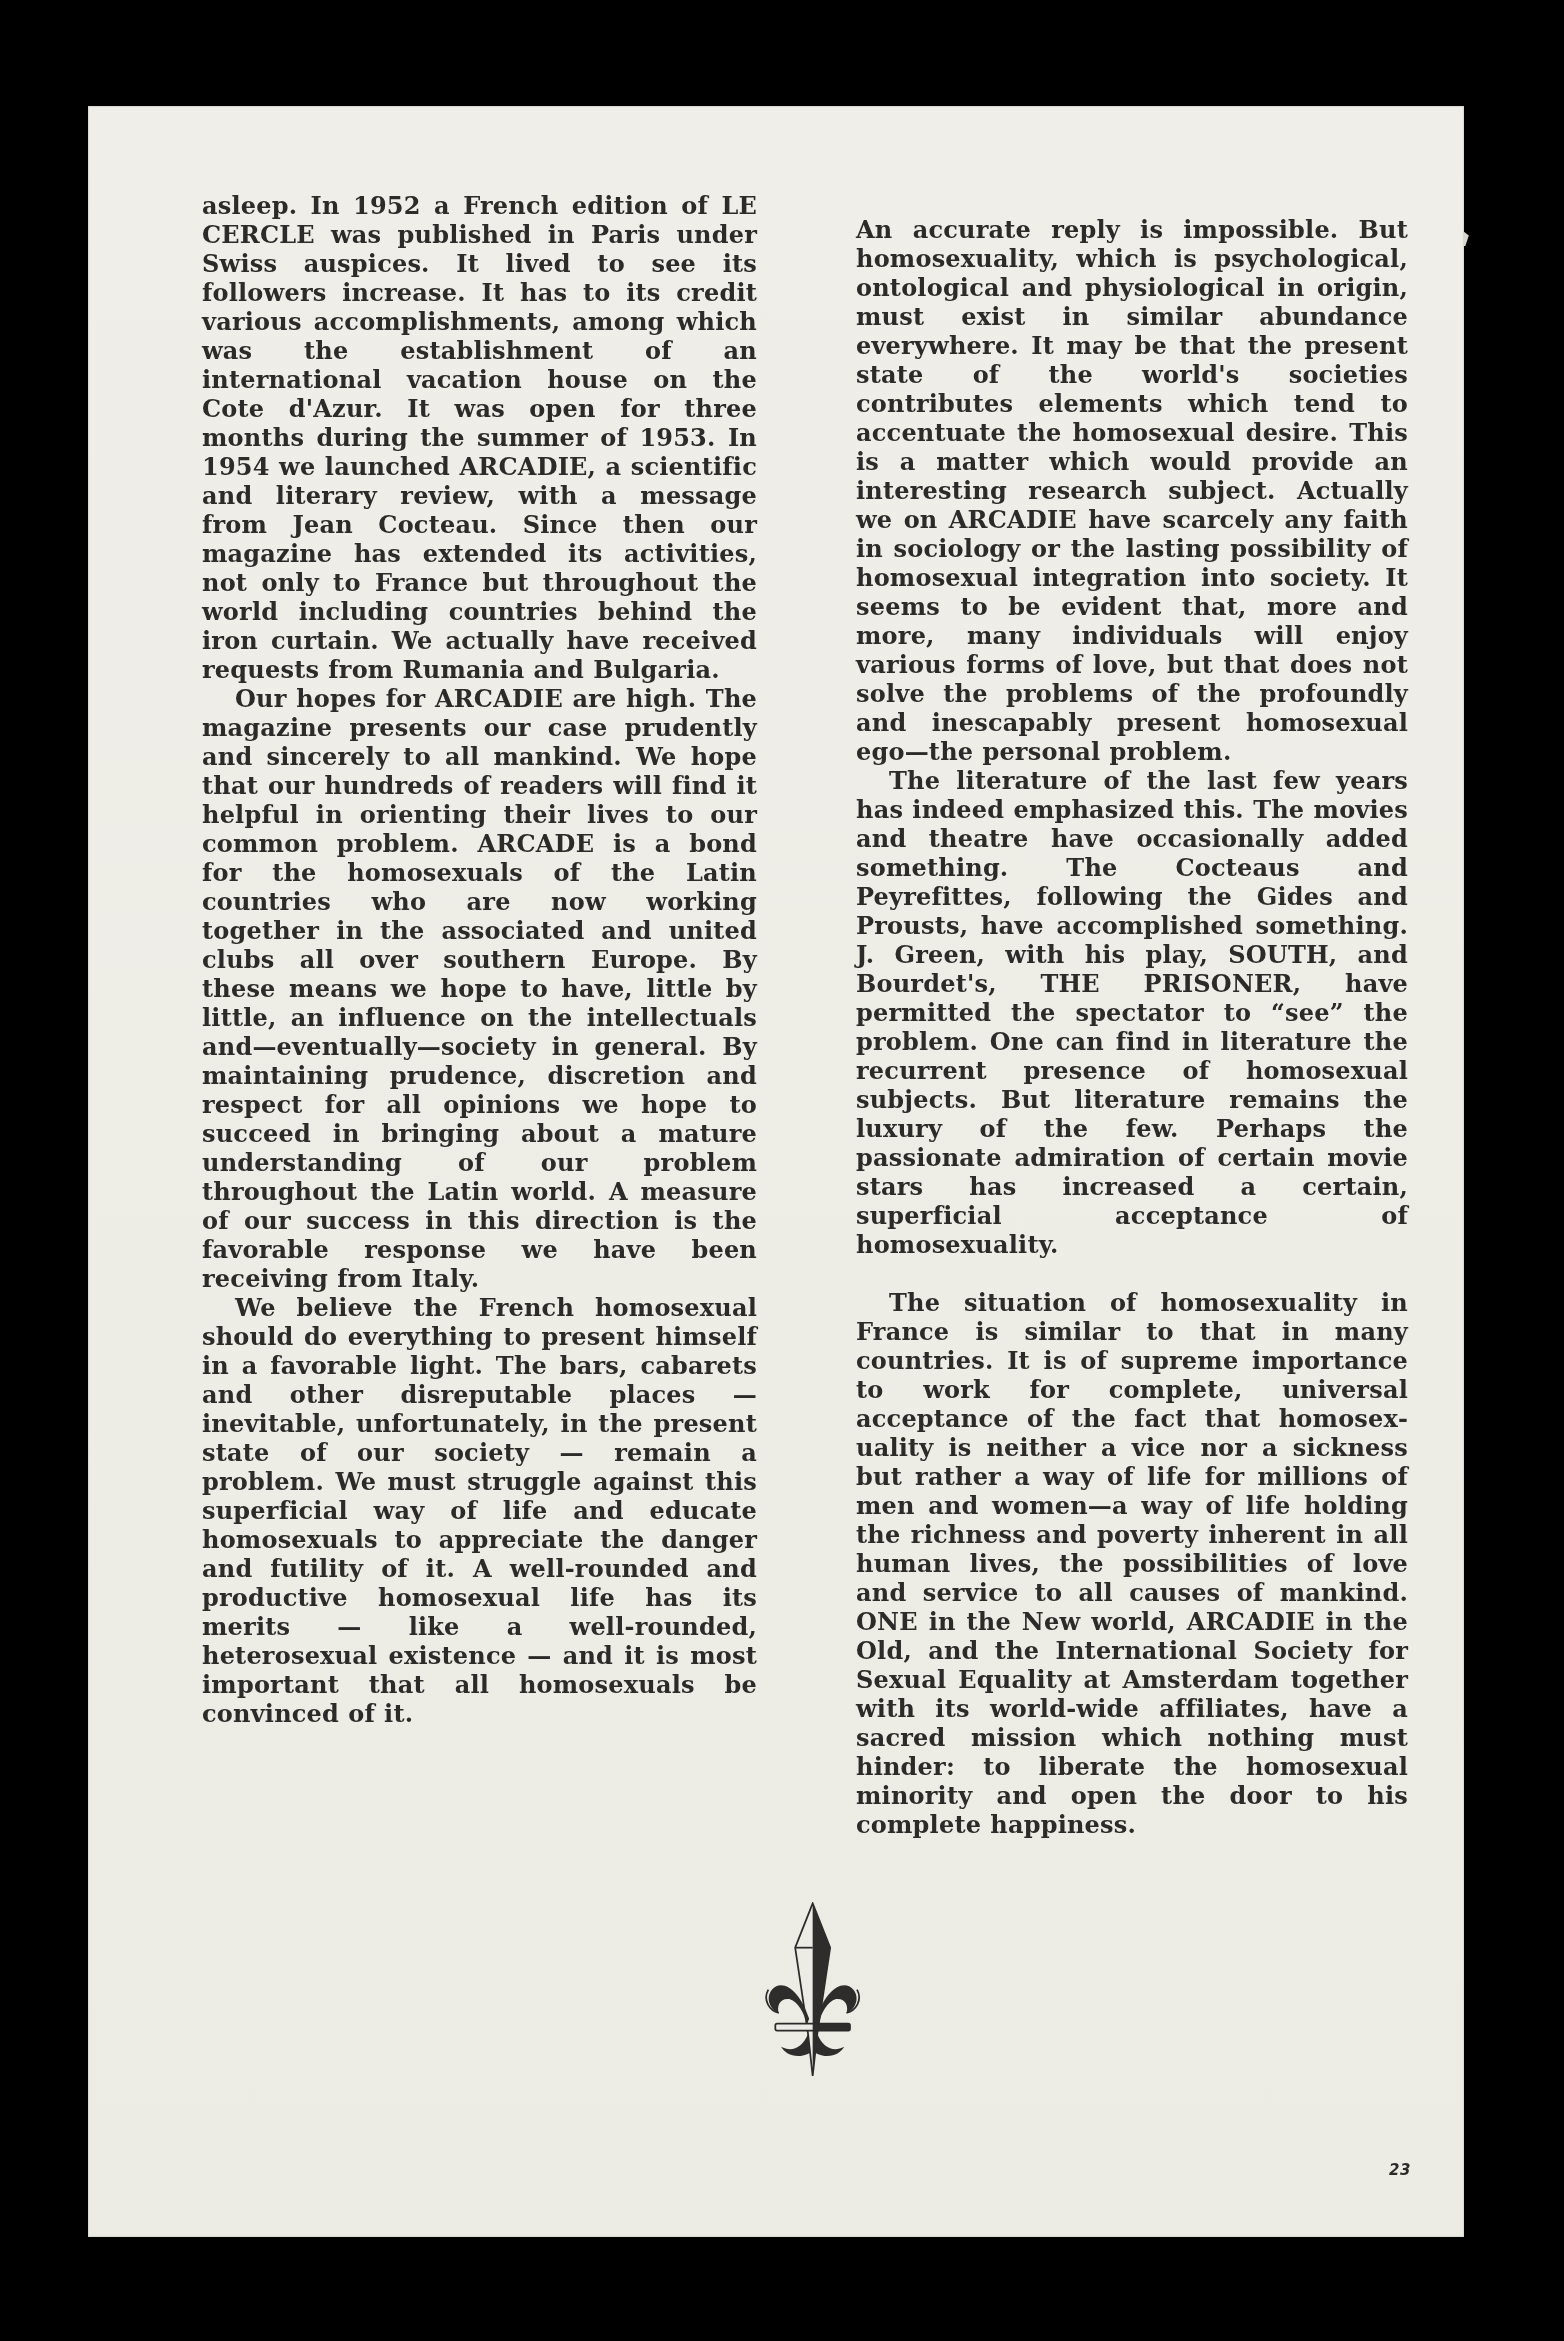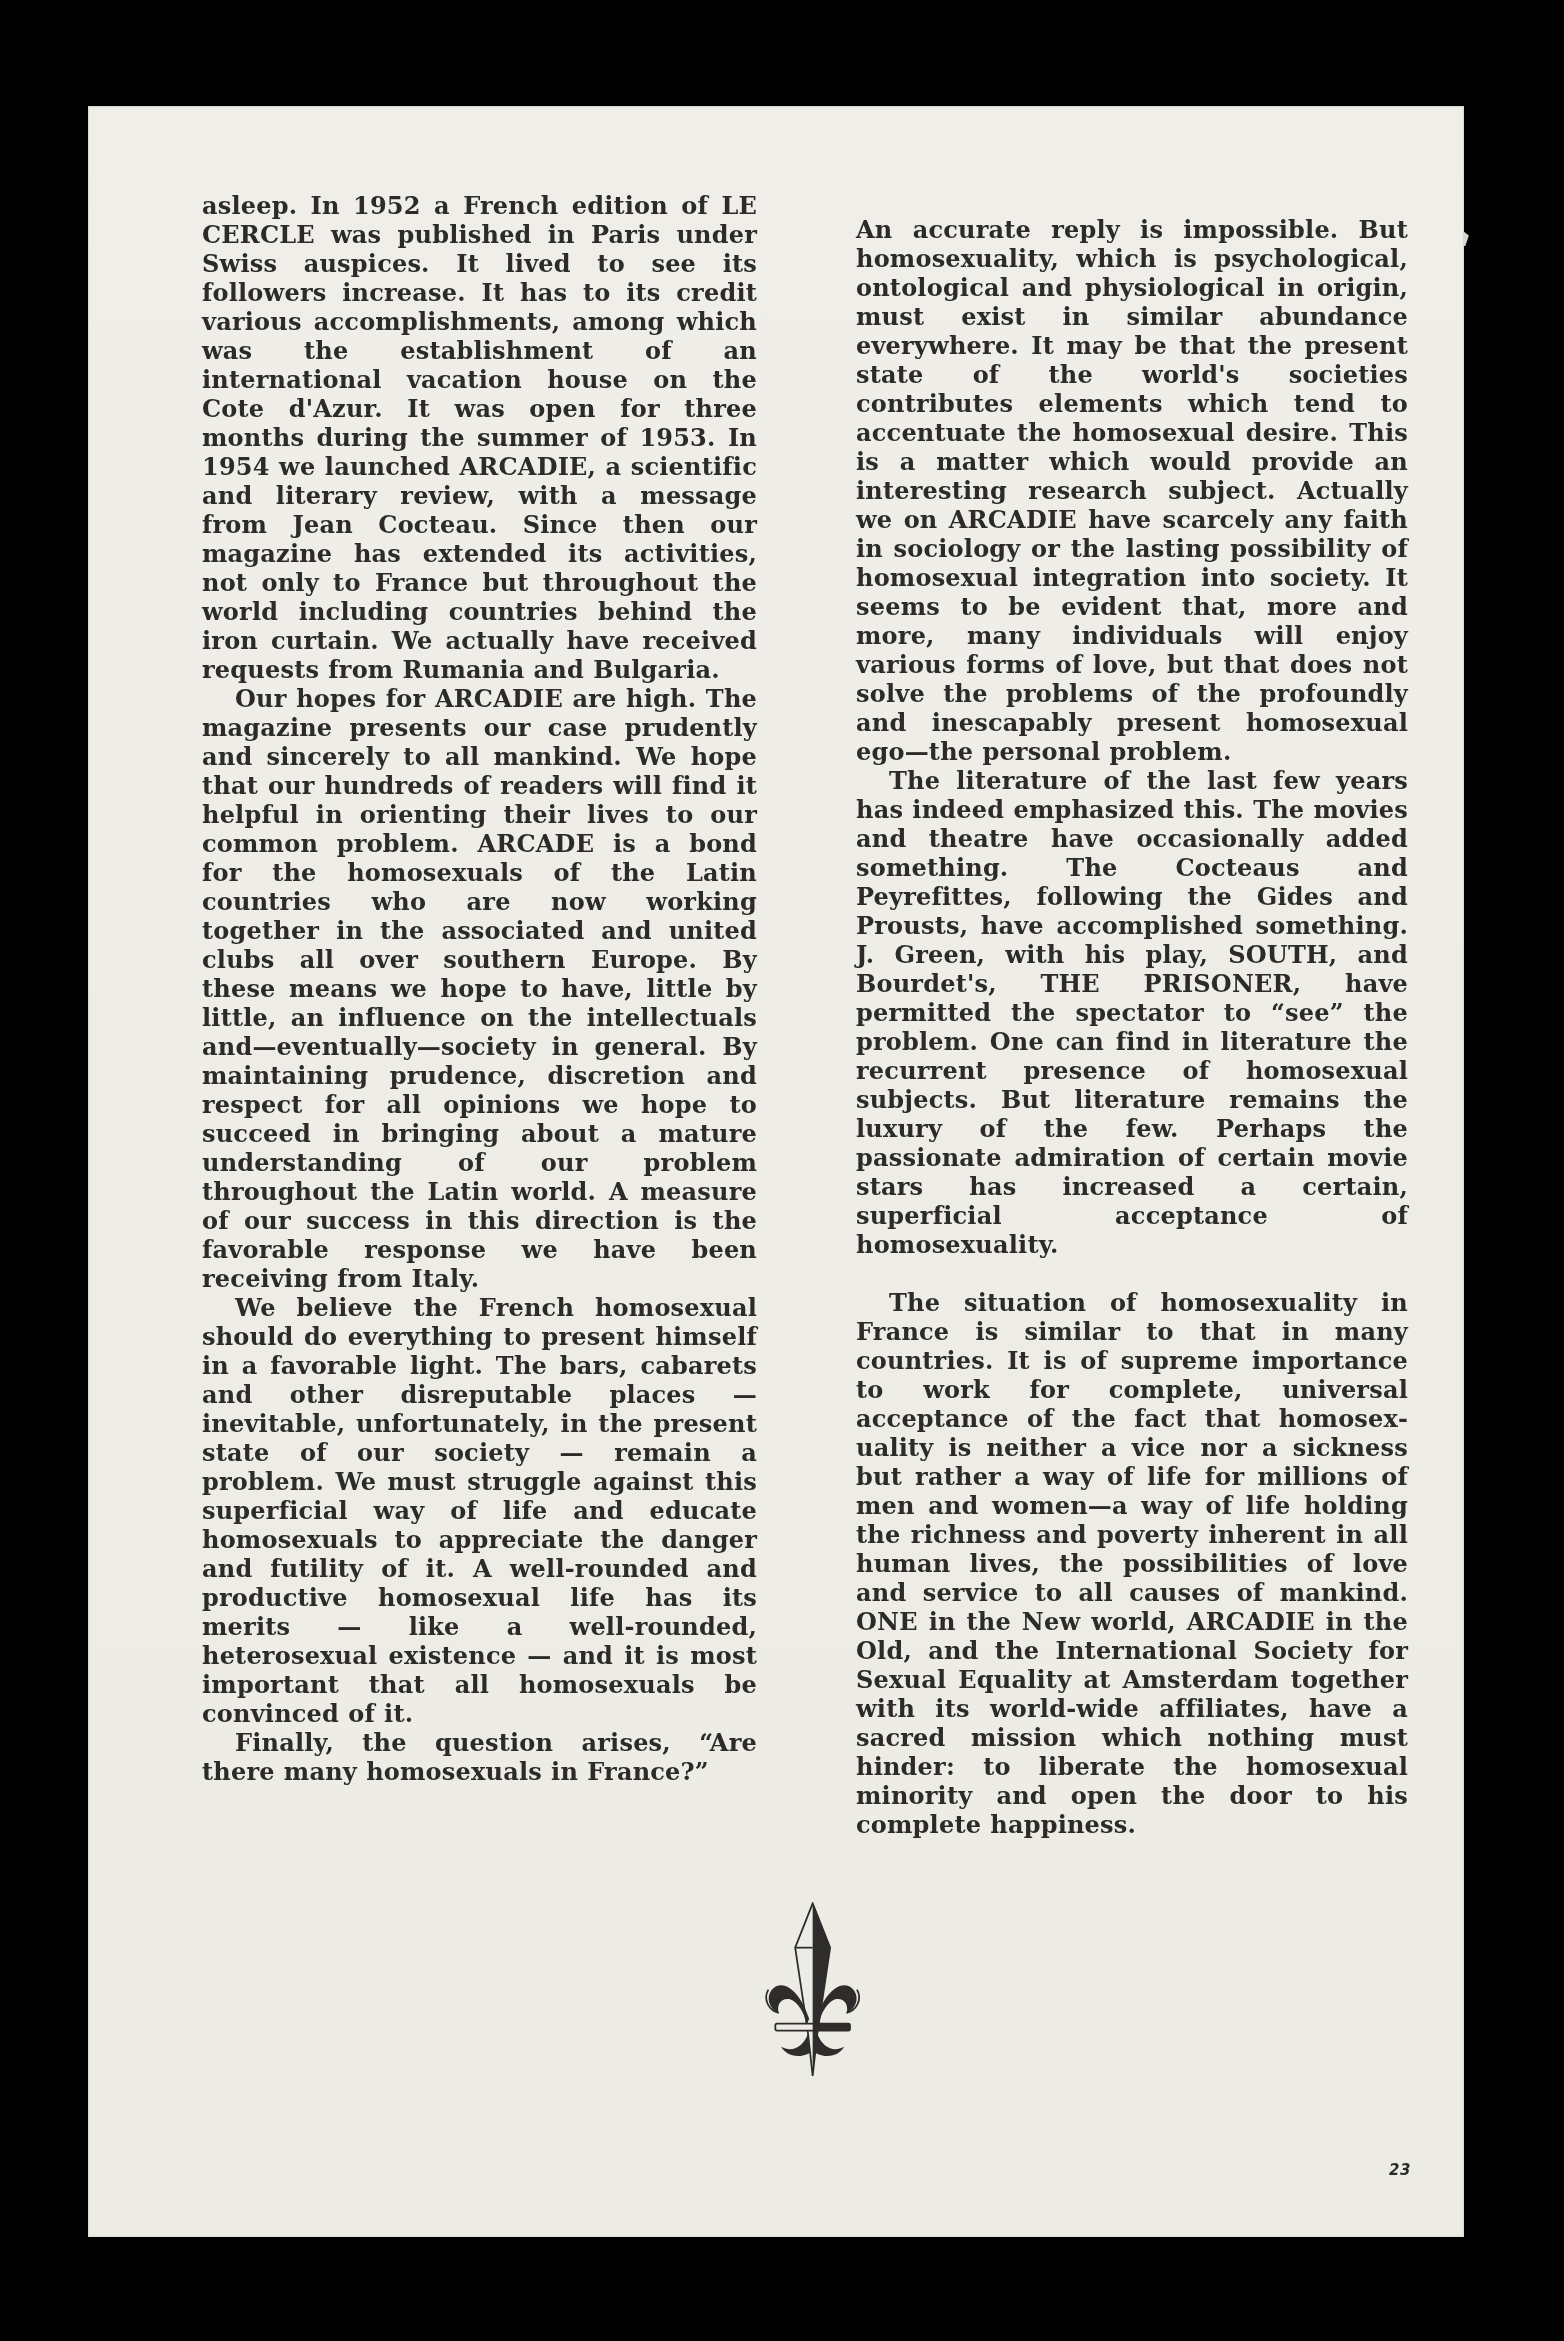--- a/index.html
+++ b/index.html
@@ -85,21 +85,20 @@
   </style>
 </head>
 <body>
 
 <div class="page">
 
   <div class="col col-left">
     <p class="no-indent">asleep. In 1952 a French edition of LE CERCLE was published in Paris under Swiss auspices. It lived to see its followers increase. It has to its credit various accomplishments, among which was the establishment of an international vacation house on the Cote d'Azur. It was open for three months during the summer of 1953. In 1954 we launched ARCADIE, a scientific and literary review, with a message from Jean Cocteau. Since then our magazine has extended its activities, not only to France but throughout the world including coun­tries behind the iron curtain. We actually have received requests from Rumania and Bulgaria.</p>
     <p>Our hopes for ARCADIE are high. The magazine presents our case pru­dently and sincerely to all mankind. We hope that our hundreds of readers will find it helpful in orient­ing their lives to our common prob­lem. ARCADE is a bond for the homosexuals of the Latin countries who are now working together in the associated and united clubs all over southern Europe. By these means we hope to have, little by little, an in­fluence on the intellectuals and—eventually—society in general. By maintaining prudence, discretion and respect for all opinions we hope to succeed in bringing about a ma­ture understanding of our problem throughout the Latin world. A mea­sure of our success in this direction is the favorable response we have been receiving from Italy.</p>
     <p>We believe the French homosex­ual should do everything to present himself in a favorable light. The bars, cabarets and other disreput­able places — inevitable, unfortun­ately, in the present state of our society — remain a problem. We must struggle against this superfi­cial way of life and educate homo­sexuals to appreciate the danger and futility of it. A well-rounded and productive homosexual life has its merits — like a well-rounded, heterosexual existence — and it is most important that all homosexuals be convinced of it.</p>
-    <p>Finally, the question arises, “Are there many homosexuals in France?”</p>
   </div>
 
   <div class="col col-right">
     <p class="no-indent">An accurate reply is impossible. But homosexuality, which is psychologi­cal, ontological and physiological in origin, must exist in similar abun­dance everywhere. It may be that the present state of the world's societies contributes elements which tend to accentuate the homosexual desire. This is a matter which would provide an interesting research sub­ject. Actually we on ARCADIE have scarcely any faith in sociology or the lasting possibility of homosexual integration into society. It seems to be evident that, more and more, many individuals will enjoy various forms of love, but that does not solve the problems of the profoundly and inescapably present homosexual ego—the personal problem.</p>
     <p>The literature of the last few years has indeed emphasized this. The movies and theatre have occasion­ally added something. The Cocteaus and Peyrefittes, following the Gides and Prousts, have accomplished something. J. Green, with his play, SOUTH, and Bourdet's, THE PRI­SONER, have permitted the specta­tor to “see” the problem. One can find in literature the recurrent pre­sence of homosexual subjects. But literature remains the luxury of the few. Perhaps the passionate admi­ration of certain movie stars has increased a certain, superficial ac­ceptance of homosexuality.</p>
     <p class="gap-before">The situation of homosexuality in France is similar to that in many countries. It is of supreme import­ance to work for complete, universal acceptance of the fact that homosex­uality is neither a vice nor a sickness but rather a way of life for millions of men and women—a way of life holding the richness and poverty inherent in all human lives, the pos­sibilities of love and service to all causes of mankind. ONE in the New world, ARCADIE in the Old, and the International Society for Sexual Equality at Amsterdam together with its world-wide affiliates, have a sacred mission which nothing must hinder: to liberate the homosexual minority and open the door to his complete happiness.</p>
   </div>
 
   <div class="ornament">
     <svg width="105" height="187" viewBox="0 0 180 320" xmlns="http://www.w3.org/2000/svg">

